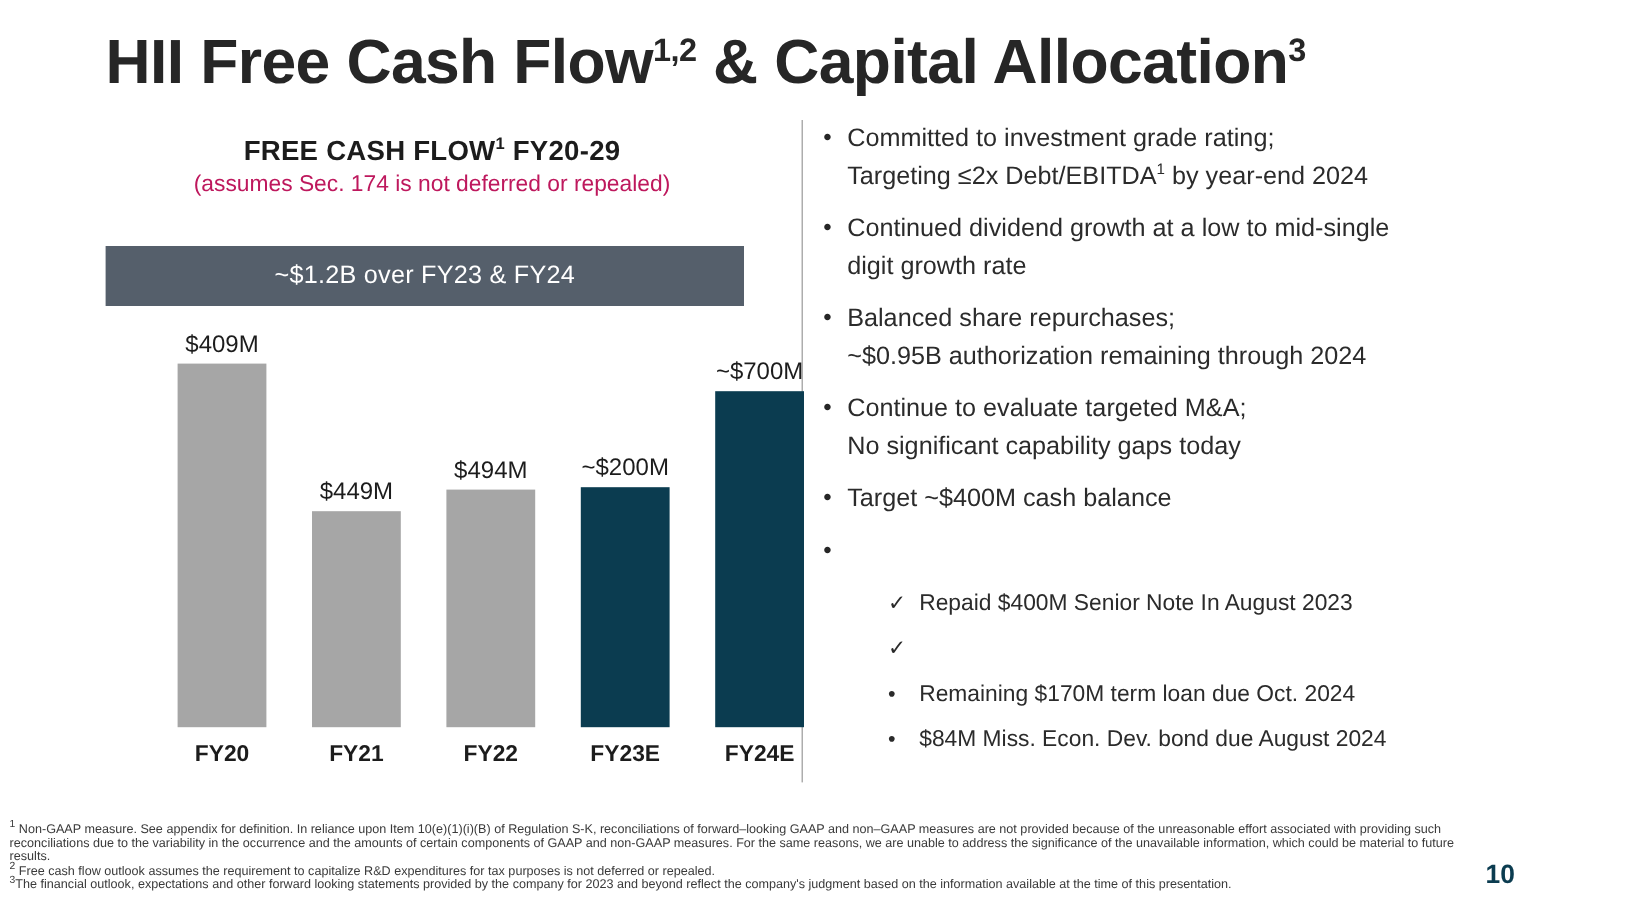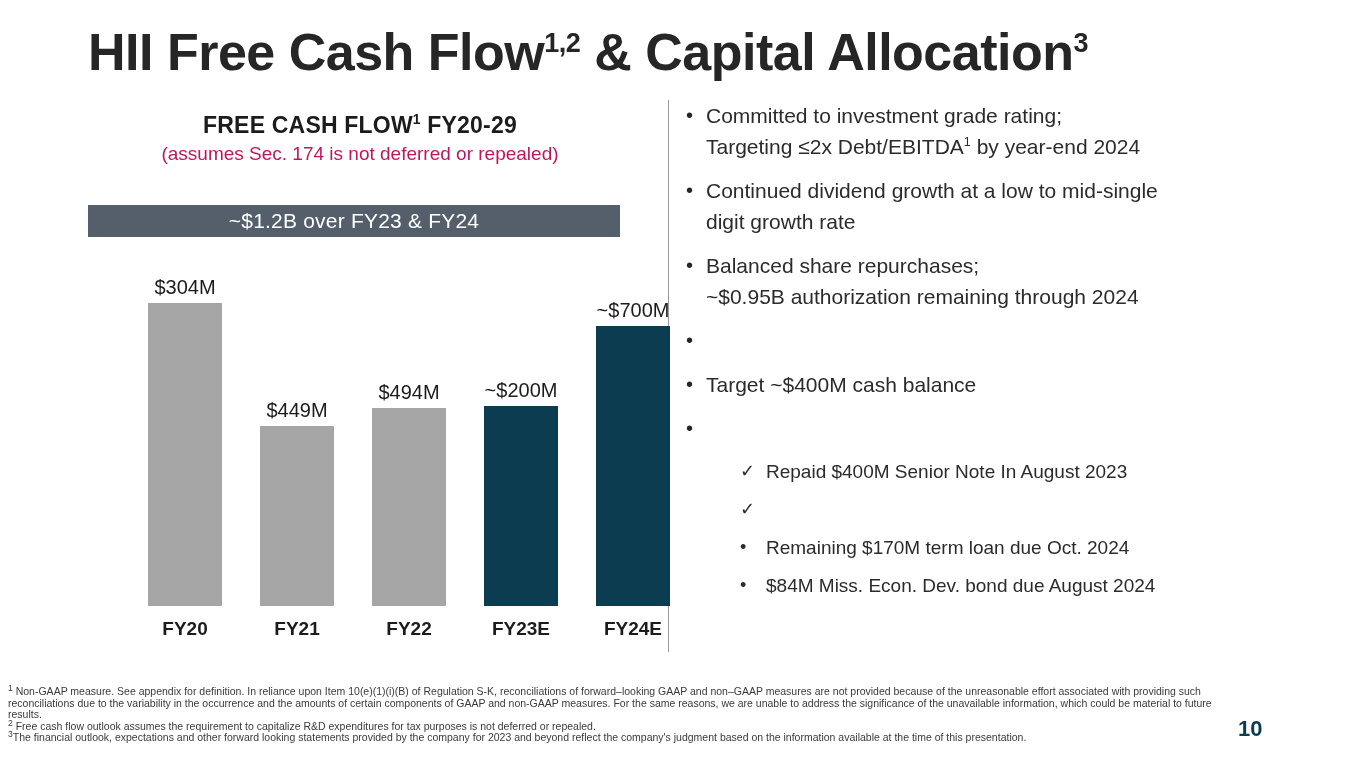--- a/index.html
+++ b/index.html
@@ -74,21 +74,21 @@
     color: #be185d;
     line-height: 1.18;
     margin: 4px 0 0 0;
     padding: 0 55px;
   }
   #chart-banner {
     position: absolute;
     left: 28px;
     top: 93px;
     width: 532px;
-    height: 32px;
+    height: 50px;
     background: #555f6b;
     color: #ffffff;
     font-size: 21px;
     display: flex;
     align-items: center;
     justify-content: center;
     letter-spacing: 0.2px;
   }
 
   
@@ -232,21 +232,21 @@
 
   <div id="chart-subtitle">(assumes Sec. 174 is not deferred or repealed)</div>
 
   <div id="chart-banner">
     <span>~$1.2B over FY23 &amp; FY24</span>
   </div>
 
   <div id="bars">
       <div class="bar-col" style="left: 88px;">
         <div class="bar-rect gray" style="height: 303px; background: rgb(166, 166, 166);"></div>
-        <div class="bar-value" style="bottom: 343px;">$304M</div>
+        <div class="bar-value" style="bottom: 343px;">$409M</div>
         <div class="bar-label">FY20</div>
       </div>
       <div class="bar-col" style="left: 200px;">
         <div class="bar-rect gray" style="height: 180px; background: rgb(166, 166, 166);"></div>
         <div class="bar-value" style="bottom: 220px;">$449M</div>
         <div class="bar-label">FY21</div>
       </div>
       <div class="bar-col" style="left: 312px;">
         <div class="bar-rect gray" style="height: 198px; background: rgb(166, 166, 166);"></div>
         <div class="bar-value" style="bottom: 238px;">$494M</div>
@@ -273,20 +273,21 @@
     <div class="bullet">
       <span class="dot">•</span>
       <span class="btext">Continued dividend growth at a low to mid-single<br>digit growth rate</span>
     </div>
     <div class="bullet">
       <span class="dot">•</span>
       <span class="btext">Balanced share repurchases;<br>~$0.95B authorization remaining through 2024</span>
     </div>
     <div class="bullet">
       <span class="dot">•</span>
+      <span class="btext">Continue to evaluate targeted M&amp;A;<br>No significant capability gaps today</span>
     </div>
     <div class="bullet">
       <span class="dot">•</span>
       <span class="btext">Target ~$400M cash balance</span>
     </div>
     <div class="bullet">
       <span class="dot">•</span>
     </div>
     <div id="sub-bullets">
       <div class="sub-bullet">

